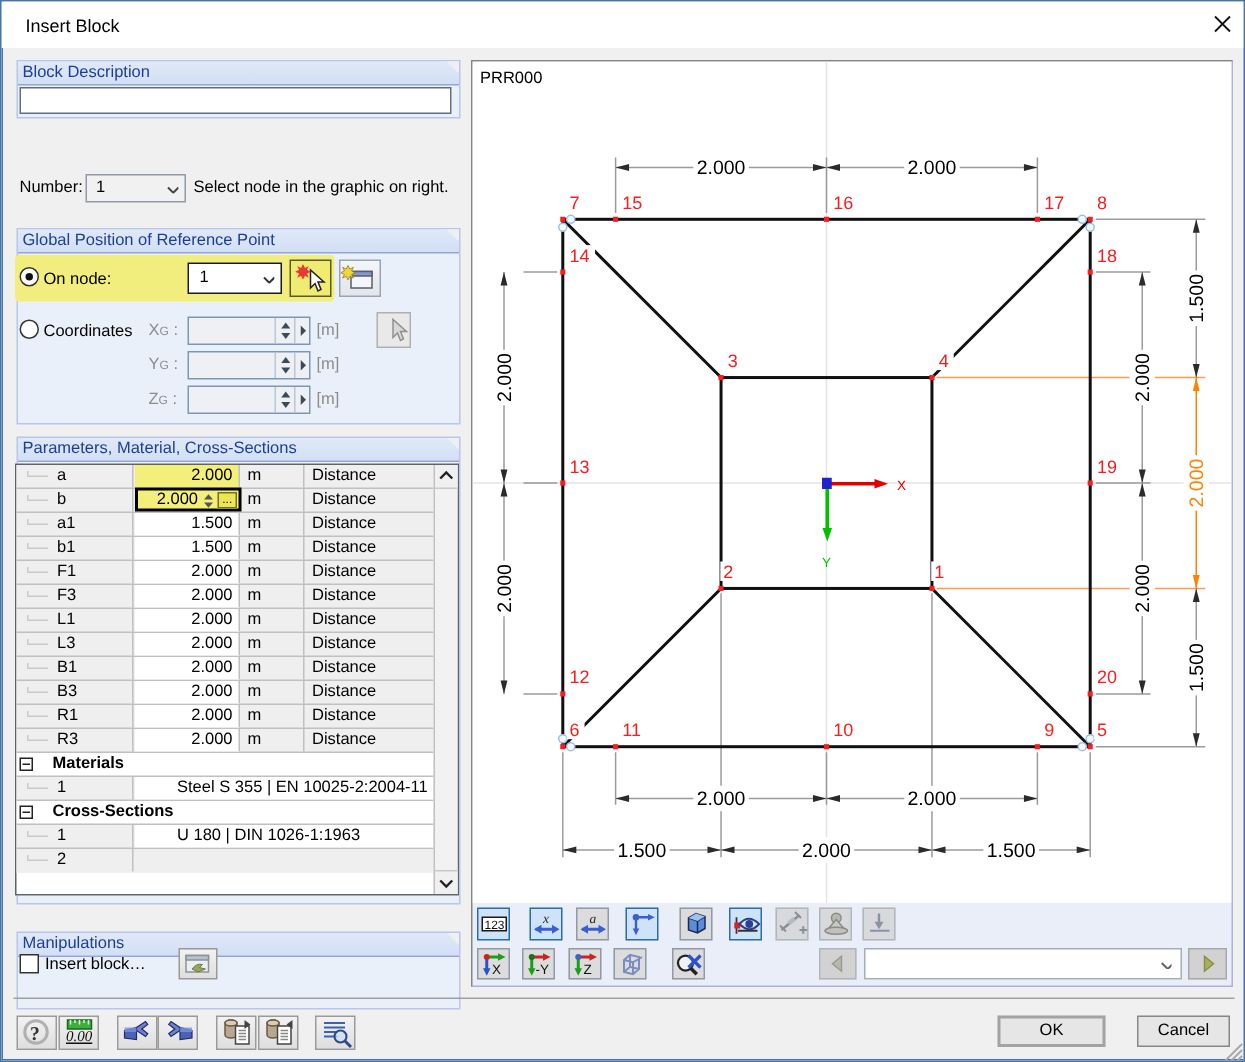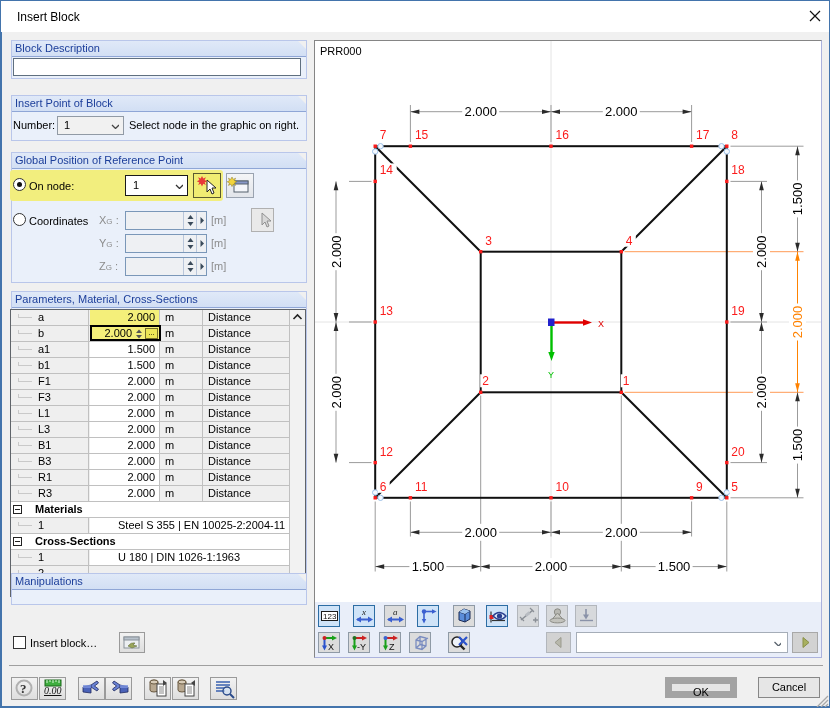--- a/index.html
+++ b/index.html
@@ -38,23 +38,20 @@
 <div class="a t11" style="left:16px;top:9px;font-size:12px">Insert Block</div>
 <svg class="a" style="left:808px;top:9px" width="12" height="12">
       <path d="M1 1 L11 11 M11 1 L1 11" stroke="#111" stroke-width="1.2"></path>
     </svg>
 
 <div class="grp" style="top:39px;height:39px">
       <div class="gh">Block Description<i></i></div>
     </div>
 <div class="a inp" style="left:12px;top:57px;width:288px;height:18px"></div>
 
-<div class="grp" style="top:94px;height:46px">
-      <div class="gh">Insert Point of Block<i></i></div>
-    </div>
 <div class="a t11" style="left:12px;top:118px">Number:</div>
 <div class="a" style="left:56px;top:115px;width:67px;height:19px;background:#f1f1f1;border:1px solid #919aa5;font-size:11px;line-height:17px;padding-left:6px">1
 <svg class="chev" width="9" height="6">
         <path d="M1 1 L4.5 4.5 L8 1" stroke="#444" stroke-width="1.3" fill="none"></path>
       </svg></div>
 <div class="a t11" style="left:128px;top:118px">Select node in the graphic on right.</div>
 
 <div class="grp" style="top:151px;height:131px">
       <div class="gh">Global Position of Reference Point<i></i></div>
     </div>
@@ -233,21 +230,21 @@
 <div class="a" style="left:278px;top:0;width:16px;height:286px;background:#f2f2f2;border-left:1px solid #c0c0c0">
 <span class="a" style="left:0;top:0;width:15px;height:16px;background:#f0f0f0;border-bottom:1px solid #c8c8c8"><svg width="15" height="15">
             <path d="M3.5 9 L7.5 5 L11.5 9" stroke="#222" stroke-width="1.6" fill="none"></path>
           </svg></span>
 <span class="a" style="left:0;bottom:0;width:15px;height:16px;background:#f0f0f0;border-top:1px solid #c8c8c8"><svg width="15" height="15">
             <path d="M3.5 6 L7.5 10 L11.5 6" stroke="#222" stroke-width="1.6" fill="none"></path>
           </svg></span>
       </div>
 </div>
 
-<div class="grp" style="top:572px;height:32px">
+<div class="grp" style="top:620px;height:52px">
       <div class="gh">Manipulations<i></i></div>
     </div>
 <div class="a" style="left:12px;top:635px;width:13px;height:13px;background:#fff;border:1px solid #333"></div>
 <div class="a t11" style="left:29px;top:636px">Insert block…</div>
 <div class="btn" style="left:118px;top:631px;width:26px;height:21px">
 <svg width="24" height="19">
         <rect x="4" y="4" width="15" height="11" fill="#eceff2" stroke="#8a929a"></rect>
         <rect x="4" y="4" width="15" height="3" fill="#b8c2cc" stroke="#8a929a"></rect>
         <path d="M8 13 q3 -4 7 -3 l-2 2 4 1 -5 2 z" fill="#9aa65a" stroke="#667040" stroke-width="0.6"></path>
       </svg></div>
@@ -553,17 +550,17 @@
       </svg></div>
 <div class="a" style="left:575px;top:631px;width:212px;height:21px;background:#fff;border:1px solid #a5adb8">
 <svg class="chev" style="top:8px;right:6px" width="11" height="7">
         <path d="M1.5 1 L5.5 5 L9.5 1" stroke="#5a646e" stroke-width="1.3" fill="none"></path>
       </svg>
     </div>
 <div class="tbtn" style="left:791px;top:631px;width:26px;height:21px;background:#d2d2d2;border:1px solid #a8a8a8"><svg width="24" height="19">
         <path d="M10 4.5 l6 5 -6 5 z" fill="#a8b060" stroke="#888f46"></path>
       </svg></div>
 
-<div class="a" style="left:664px;top:676px;width:72px;height:21px;background:#e6e6e6;border:7px solid #a3a3a3;font-size:11px;text-align:center;line-height:17px">OK</div>
+<div class="a" style="left:664px;top:676px;width:72px;height:21px;background:#e6e6e6;border:2px solid #a3a3a3;font-size:11px;text-align:center;line-height:17px">OK</div>
 <div class="a" style="left:757px;top:676px;width:62px;height:21px;background:#e6e6e6;border:1px solid #878787;font-size:11px;text-align:center;line-height:19px">Cancel</div>
 <svg class="a" style="left:814px;top:693px" width="14" height="14">
       <path d="M13 2 L2 13 M13 6 L6 13 M13 10 L10 13" stroke="#a8a8a8" stroke-width="1.3"></path>
     </svg>
 </div>
 </body></html>

